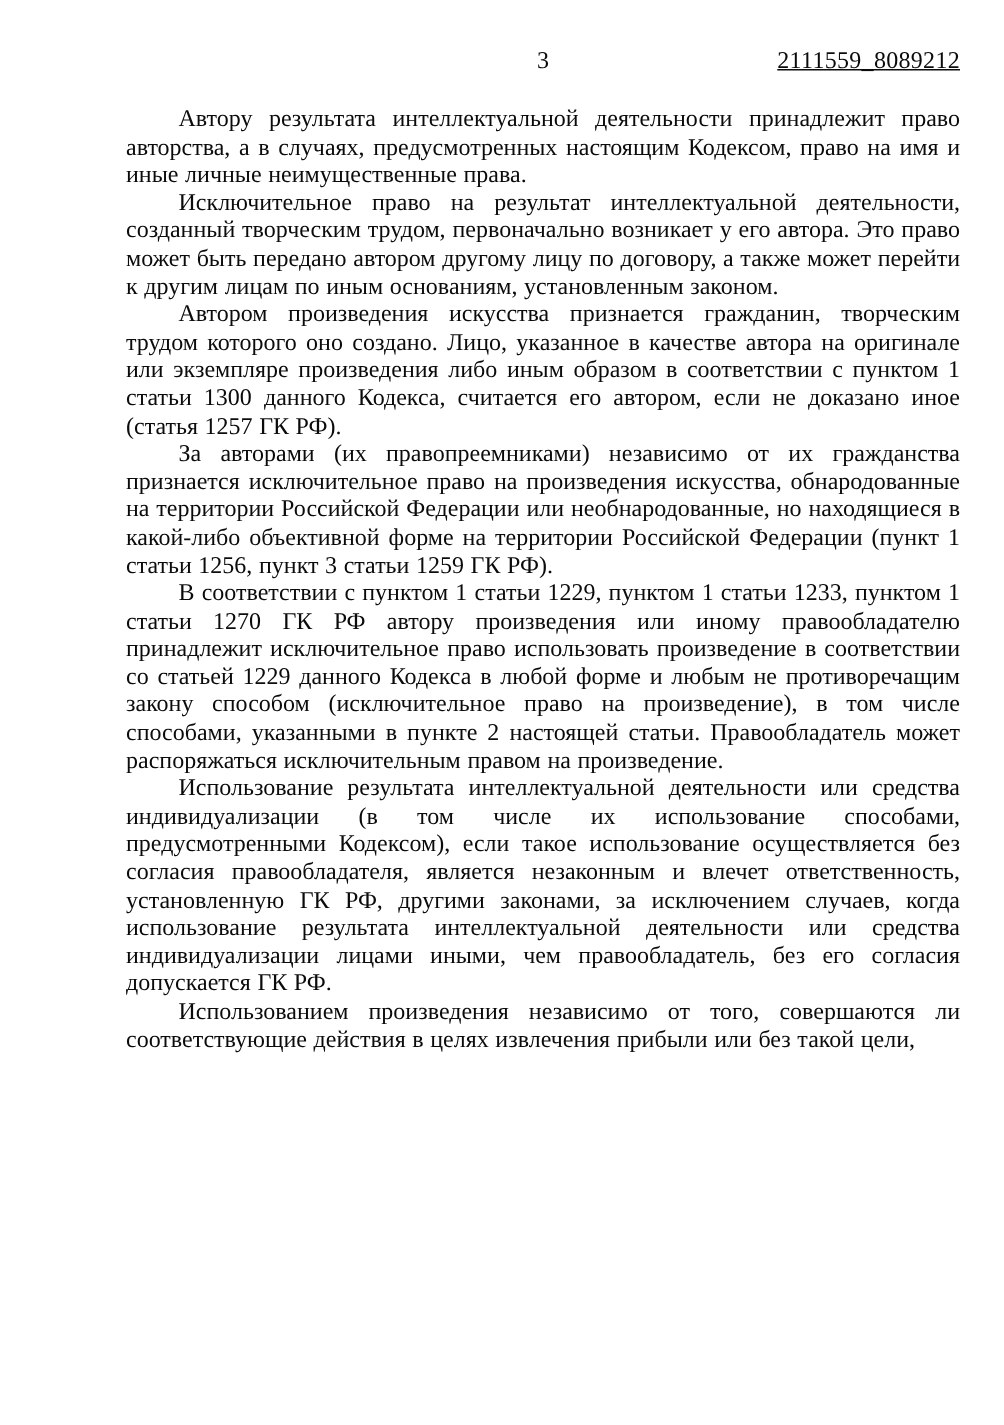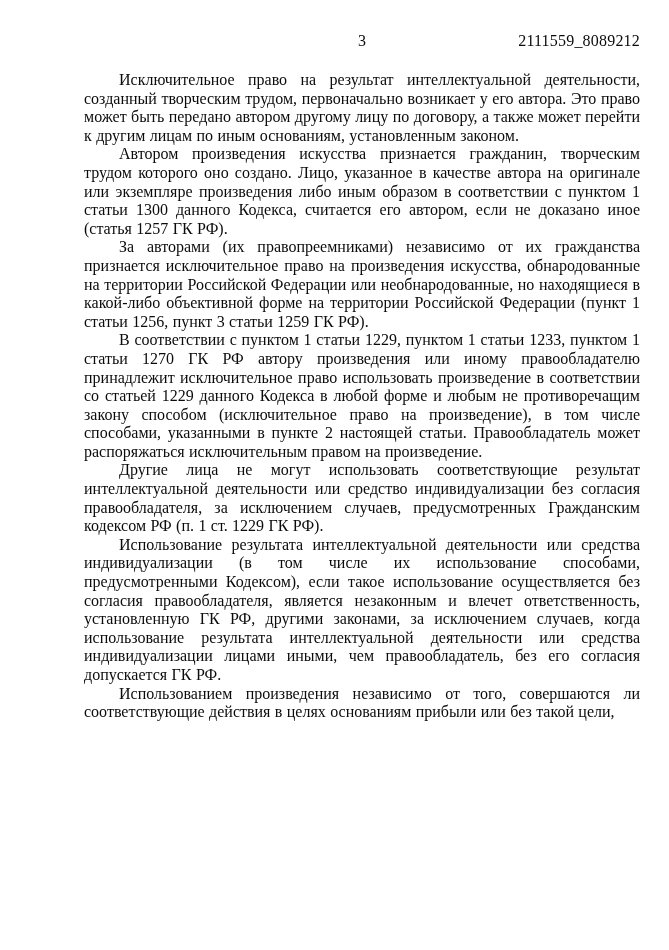--- a/index.html
+++ b/index.html
@@ -33,20 +33,21 @@
     position: absolute;
     left: 50%;
     transform: translateX(-50%);
     top: 0;
   }
   .page-header .doc-id {
     position: absolute;
     right: 0;
     top: 0;
     letter-spacing: 0.2px;
+    text-decoration: underline;
   }
   .body-text p {
     margin: 0;
     font-size: 16px;
     line-height: 18.6px;
     text-align: justify;
     text-indent: 35px;
     word-spacing: 0.4px;
   }
 </style>
@@ -55,23 +56,23 @@
 
 <div class="page">
   <div class="content">
 
     <div class="page-header">
       <span class="page-num">3</span>
       <span class="doc-id">2111559_8089212</span>
     </div>
 
     <div class="body-text">
+      <p>Автору результата интеллектуальной деятельности принадлежит право авторства, а в случаях, предусмотренных настоящим Кодексом, право на имя и иные личные неимущественные права.</p>
       <p>Исключительное право на результат интеллектуальной деятельности, созданный творческим трудом, первоначально возникает у его автора. Это право может быть передано автором другому лицу по договору, а также может перейти к другим лицам по иным основаниям, установленным законом.</p>
       <p>Автором произведения искусства признается гражданин, творческим трудом которого оно создано. Лицо, указанное в качестве автора на оригинале или экземпляре произведения либо иным образом в соответствии с пунктом 1 статьи 1300 данного Кодекса, считается его автором, если не доказано иное (статья 1257 ГК РФ).</p>
       <p>За авторами (их правопреемниками) независимо от их гражданства признается исключительное право на произведения искусства, обнародованные на территории Российской Федерации или необнародованные, но находящиеся в какой-либо объективной форме на территории Российской Федерации (пункт 1 статьи 1256, пункт 3 статьи 1259 ГК РФ).</p>
       <p>В соответствии с пунктом 1 статьи 1229, пунктом 1 статьи 1233, пунктом 1 статьи 1270 ГК РФ автору произведения или иному правообладателю принадлежит исключительное право использовать произведение в соответствии со статьей 1229 данного Кодекса в любой форме и любым не противоречащим закону способом (исключительное право на произведение), в том числе способами, указанными в пункте 2 настоящей статьи. Правообладатель может распоряжаться исключительным правом на произведение.</p>
-      <p>Другие лица не могут использовать соответствующие результат интеллектуальной деятельности или средство индивидуализации без согласия правообладателя, за исключением случаев, предусмотренных Гражданским кодексом РФ (п. 1 ст. 1229 ГК РФ).</p>
       <p>Использование результата интеллектуальной деятельности или средства индивидуализации (в том числе их использование способами, предусмотренными Кодексом), если такое использование осуществляется без согласия правообладателя, является незаконным и влечет ответственность, установленную ГК РФ, другими законами, за исключением случаев, когда использование результата интеллектуальной деятельности или средства индивидуализации лицами иными, чем правообладатель, без его согласия допускается ГК РФ.</p>
-      <p>Использованием произведения независимо от того, совершаются ли соответствующие действия в целях основаниям прибыли или без такой цели,</p>
+      <p>Использованием произведения независимо от того, совершаются ли соответствующие действия в целях извлечения прибыли или без такой цели,</p>
     </div>
 
   </div>
 </div>
 
 </body></html>

